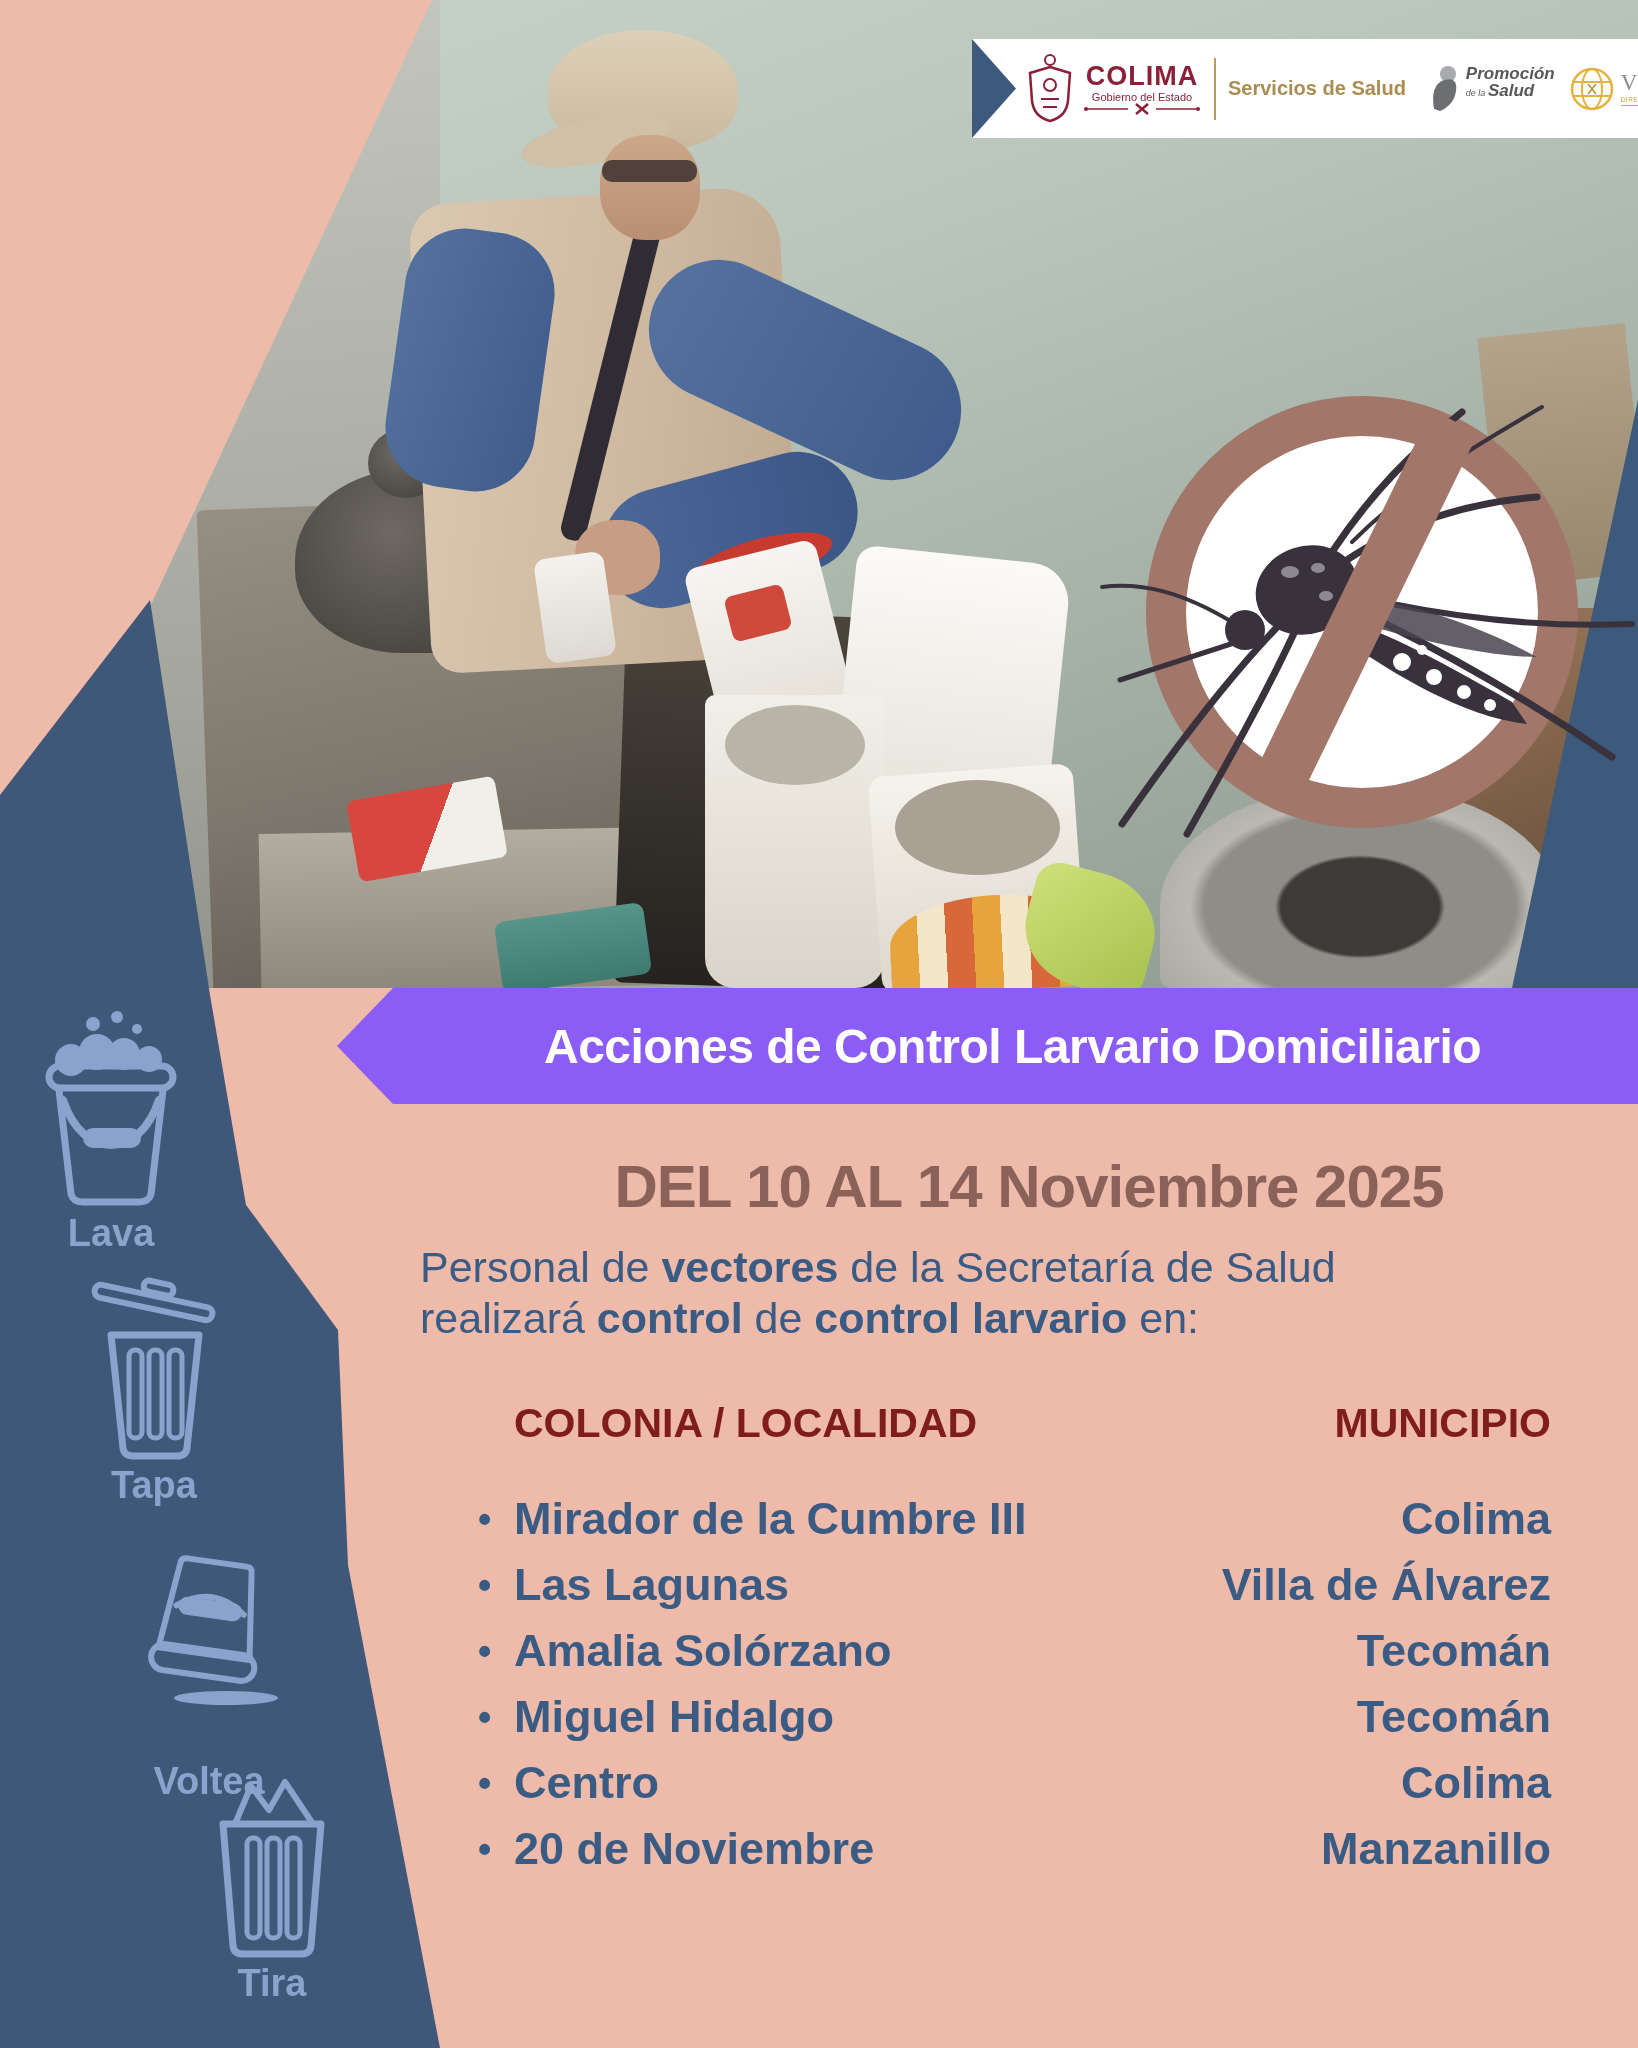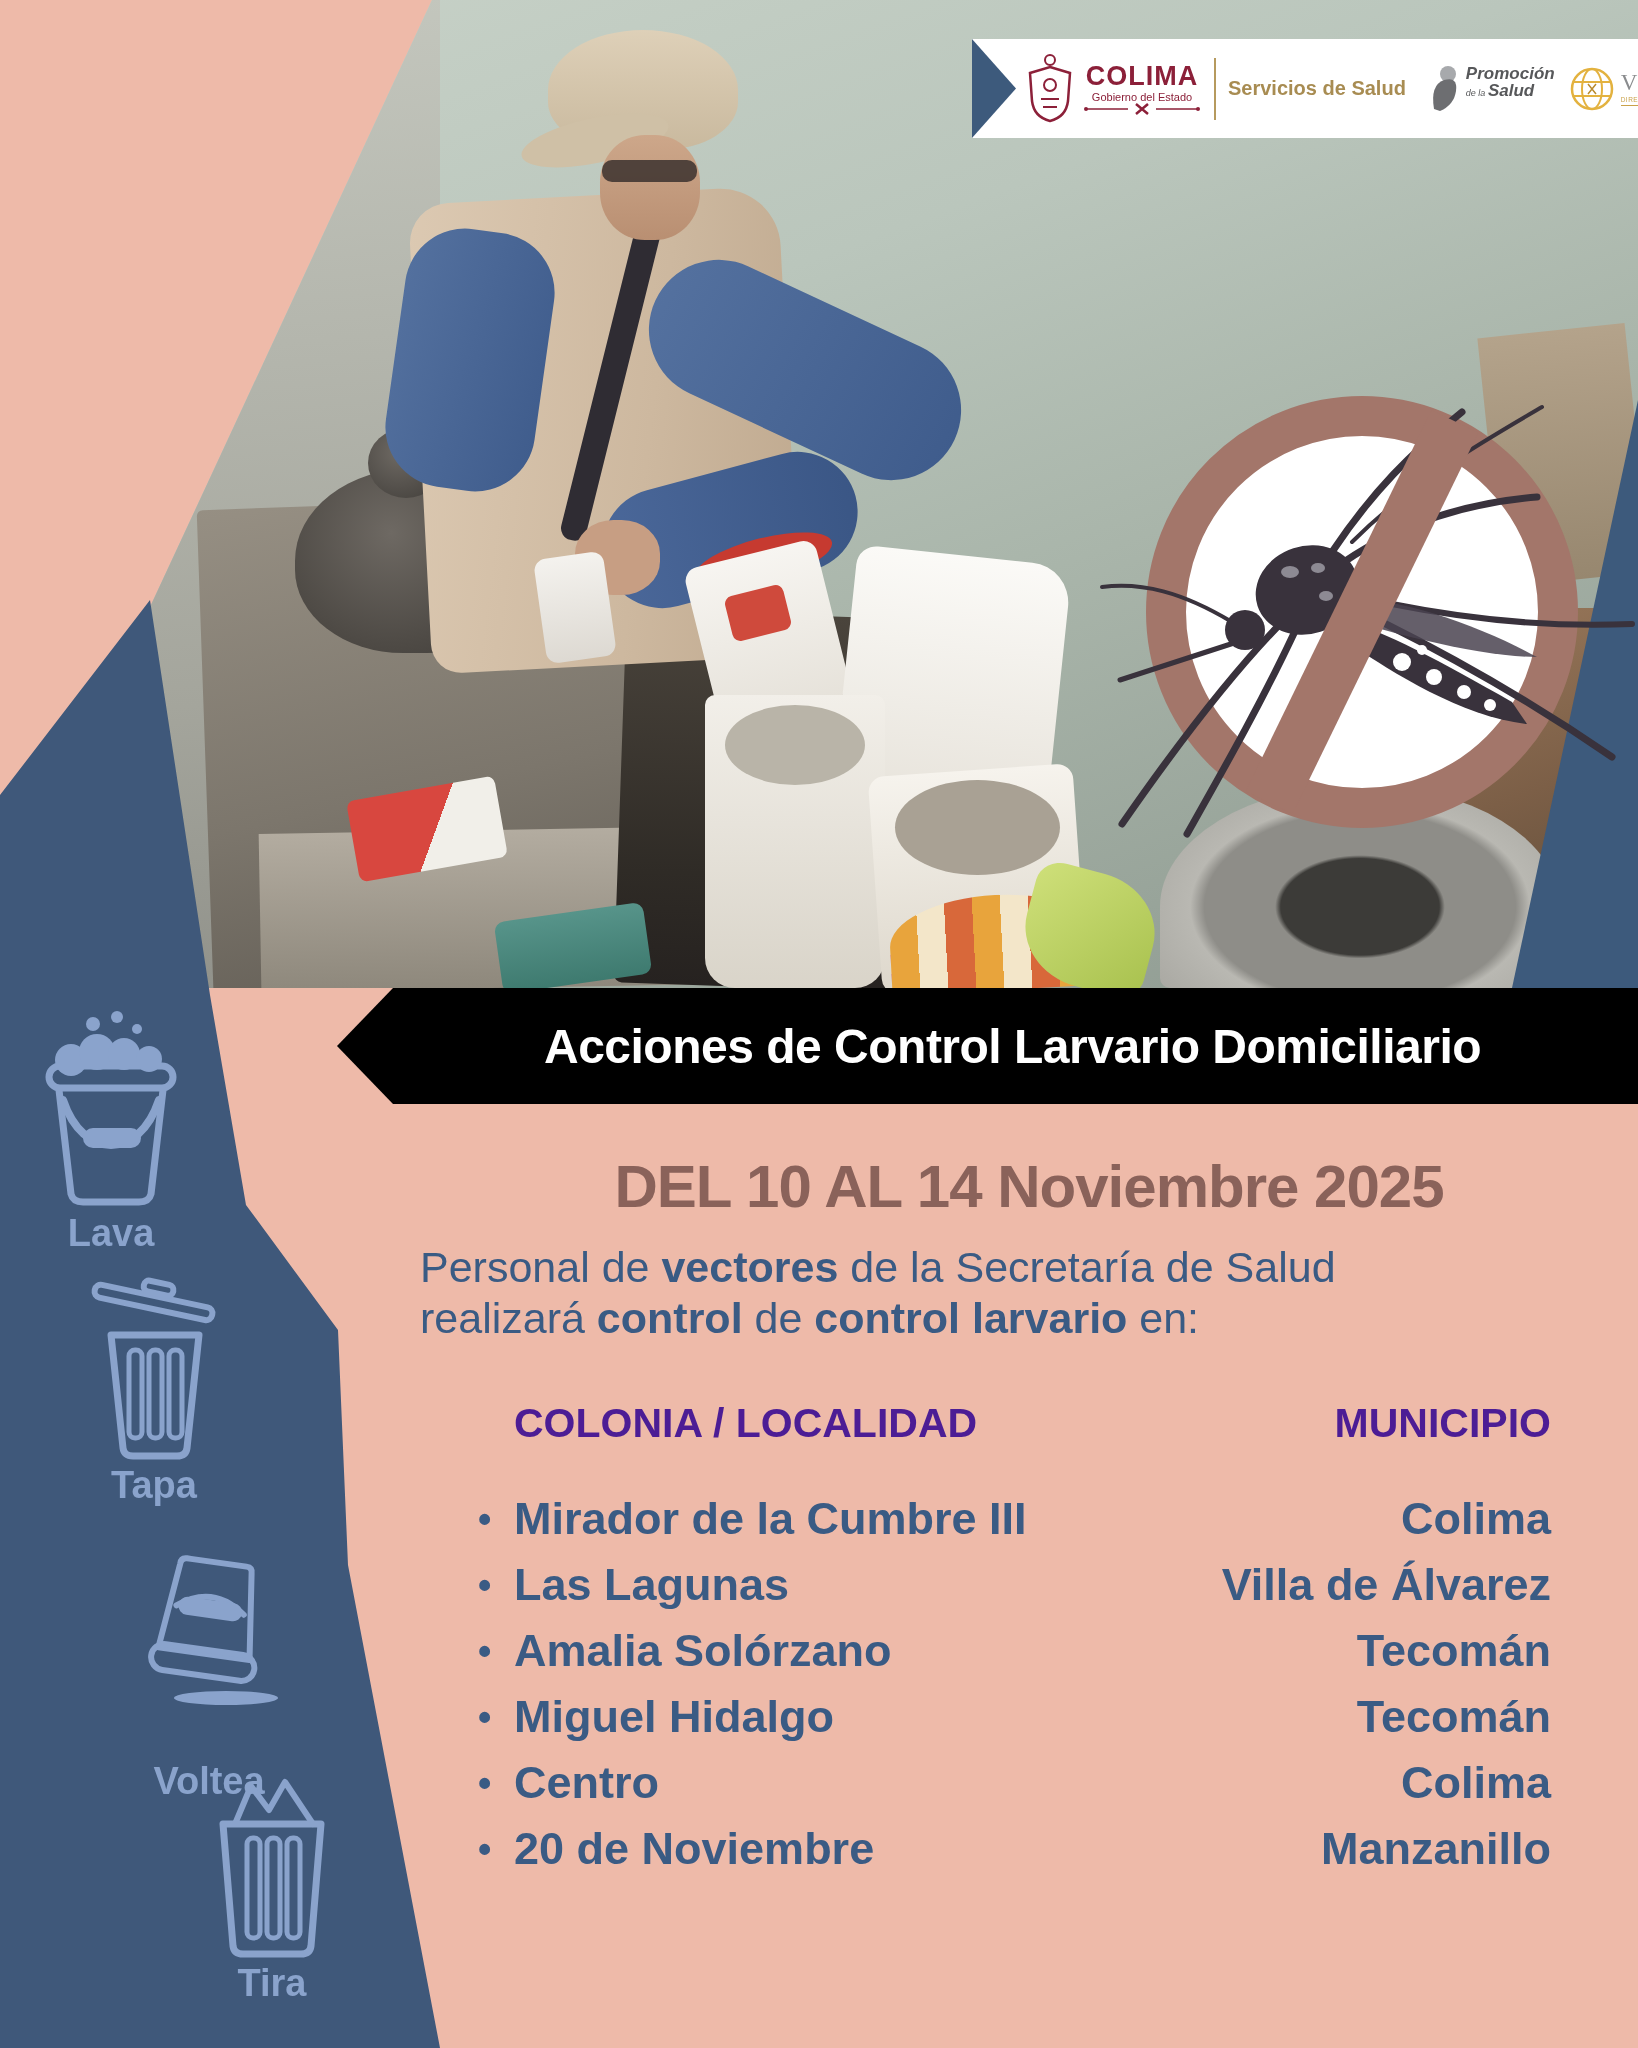--- a/index.html
+++ b/index.html
@@ -89,21 +89,21 @@
   .lb-promo-text .p2{font-size:17px;font-weight:700;}
   .lb-vect{display:flex;align-items:center;margin-left:14px;flex:0 0 auto;}
   .lb-vect-text{margin-left:6px;line-height:1;}
   .lb-vect-text .v1{font-family:"Liberation Serif",serif;font-size:23px;letter-spacing:3px;color:#8a8c8e;display:block;}
   .lb-vect-text .v2{font-size:6.5px;color:#caa24a;letter-spacing:.5px;display:block;margin-top:3px;
     border-bottom:1px solid #caa24a;padding-bottom:2px;}
 
   
   .wedge-right{position:absolute;left:1512px;top:400px;width:126px;height:588px;background:#3d5a7c;z-index:20;
     clip-path:polygon(100% 0,100% 100%,0 100%);}
-  .banner{position:absolute;left:337px;top:988px;width:1301px;height:116px;background:#000000;z-index:25;
+  .banner{position:absolute;left:337px;top:988px;width:1301px;height:116px;background:#8b5cf6;z-index:25;
     clip-path:polygon(56px 0,100% 0,100% 100%,56px 100%,0 50%);
     display:flex;align-items:center;justify-content:center;}
   .banner h1{margin:0;padding:0 30px 0 80px;color:#fff;font-size:48px;font-weight:700;letter-spacing:-.5px;}
 
   
   .badge{position:absolute;left:1082px;top:372px;z-index:30;}
 
   
   .sidebar{position:absolute;inset:0;background:#3f587a;z-index:15;
     clip-path:polygon(150px 600px,210px 995px,246px 1205px,338px 1330px,348px 1565px,440px 2048px,0 2048px,0 795px);}
@@ -114,21 +114,21 @@
   .st-voltea{left:134px;top:1550px;width:150px;gap:48px;}
   .st-tira{left:204px;top:1776px;width:136px;}
 
   
   .date-heading{position:absolute;left:420px;top:1152px;width:1218px;z-index:10;
     text-align:center;color:#8a625a;font-size:60px;font-weight:700;letter-spacing:-1px;}
   .intro{position:absolute;left:420px;top:1242px;width:1218px;z-index:10;
     text-align:left;color:#3a5b84;font-size:43px;line-height:1.18;}
   .intro b{font-weight:700;}
   .tbl-head{position:absolute;left:478px;top:1400px;width:1073px;z-index:10;
-    display:flex;justify-content:space-between;color:#4c1d95;font-size:41px;font-weight:700;gap:22px;}
+    display:flex;justify-content:space-between;color:#7f1d1d;font-size:41px;font-weight:700;gap:22px;}
   .tbl-head .h1{padding-left:36px;}
   .tbl-rows{position:absolute;left:478px;top:1486px;width:1073px;z-index:10;}
   .t-row{display:flex;justify-content:space-between;align-items:center;height:66px;
     color:#3a5b84;font-size:45px;font-weight:700;}
   .t-left{display:flex;align-items:center;}
   .t-bullet{width:36px;font-size:38px;}
 </style>
 </head>
 <body>
 

